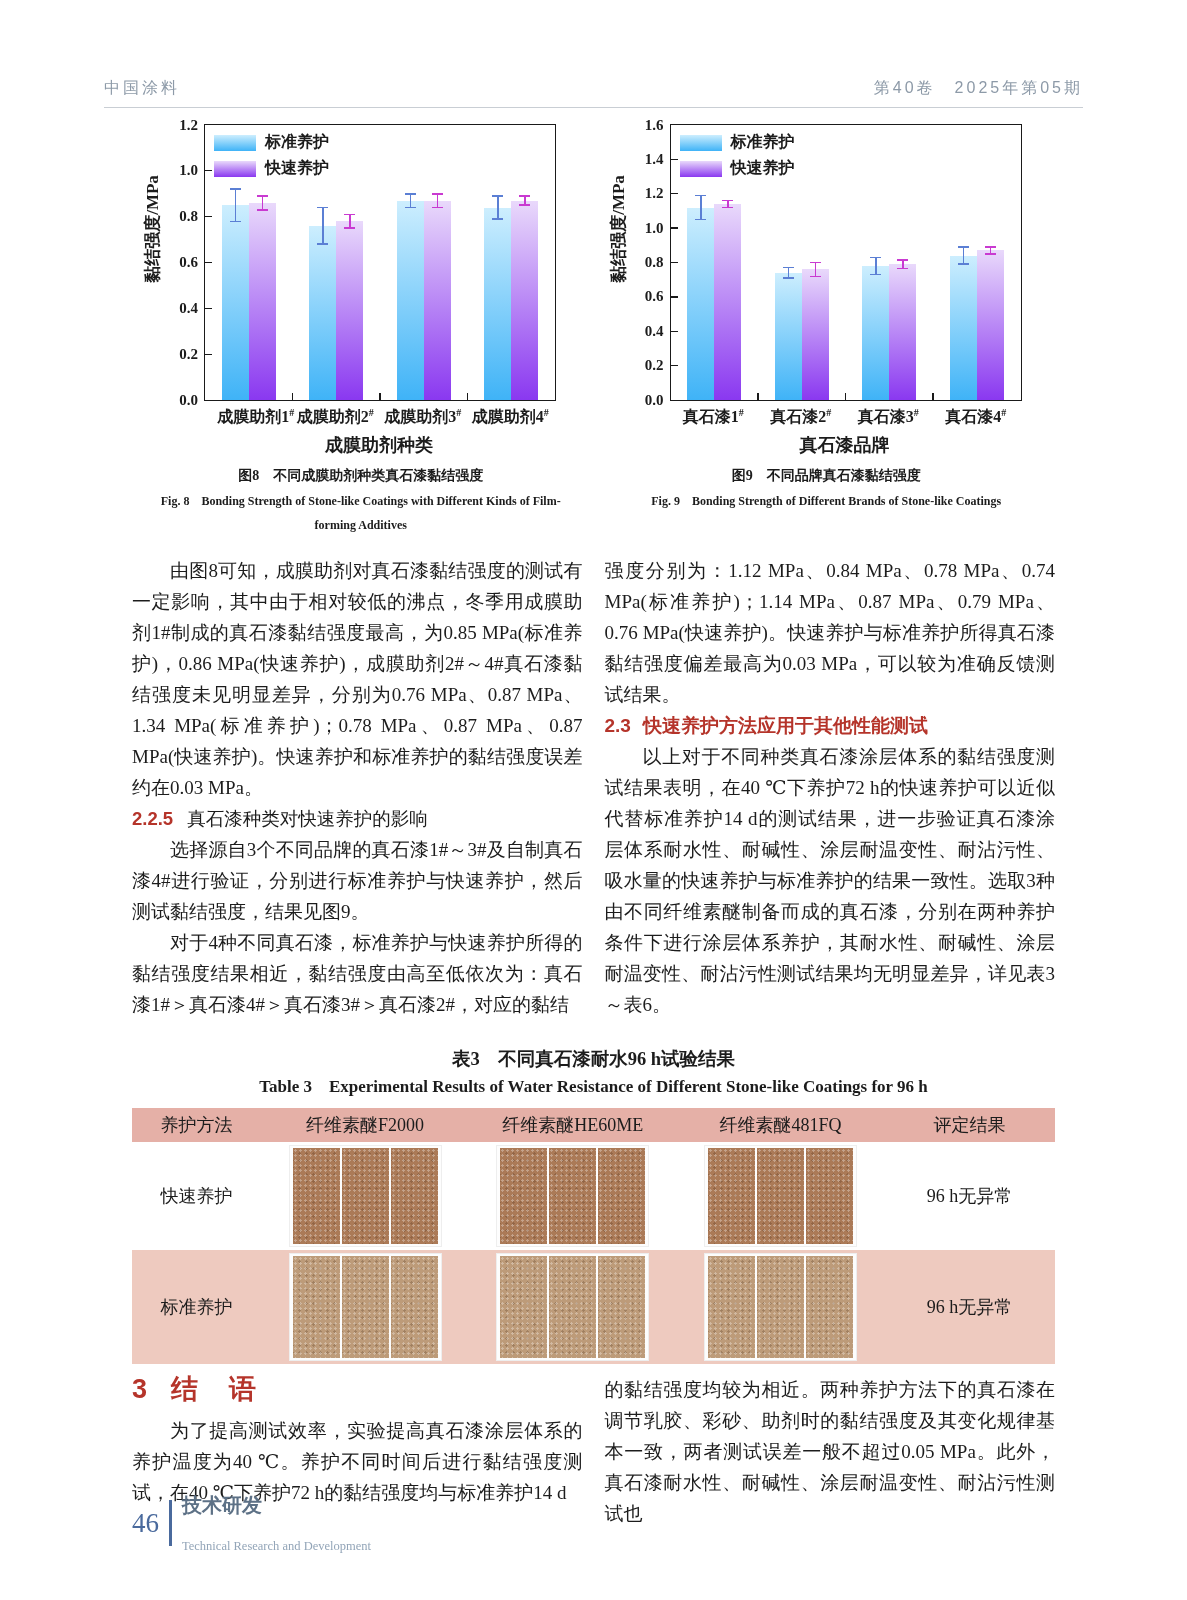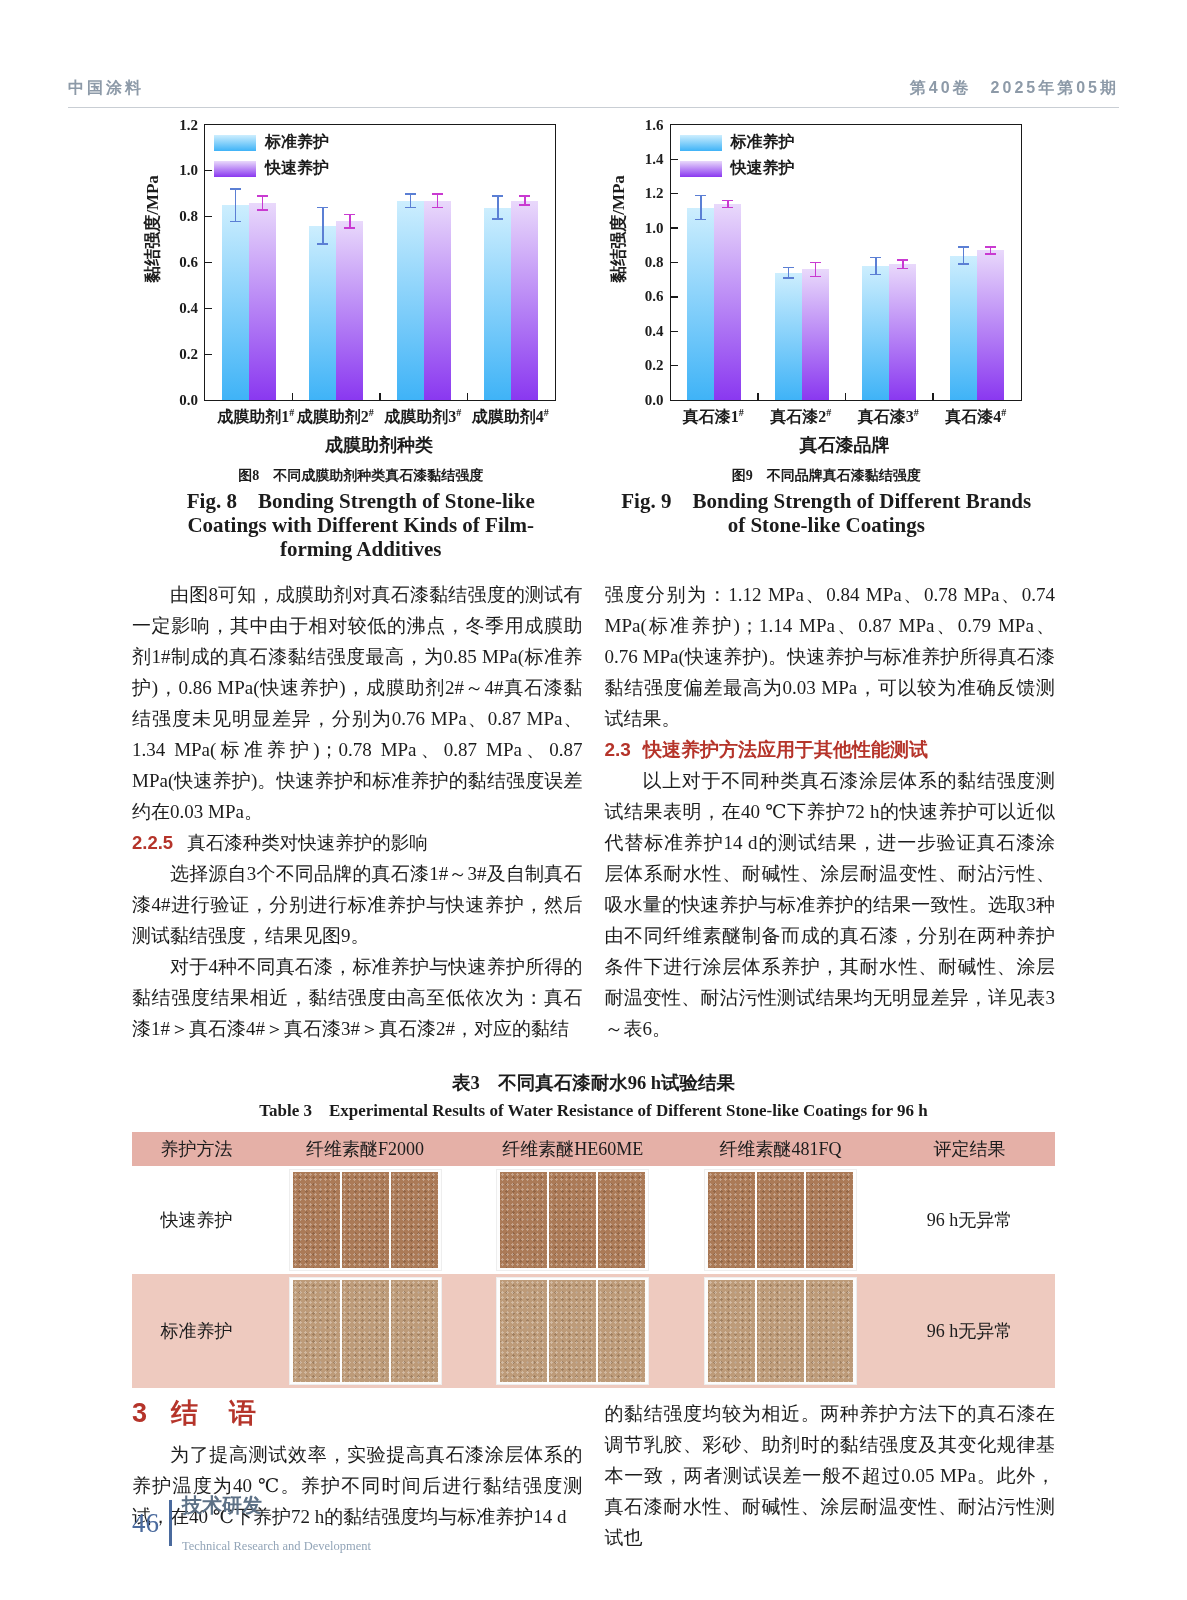--- a/index.html
+++ b/index.html
@@ -1,22 +1,22 @@
 <!DOCTYPE html>
 <html lang="zh"><head>
 <meta charset="utf-8">
 <style>
   html,body{margin:0;padding:0;background:#ffffff;}
   body{width:1187px;height:1600px;position:relative;overflow:hidden;
        font-family:"Liberation Serif","DejaVu Serif",serif;color:#1c1c1c;}
   .page{position:relative;width:1187px;height:1600px;}
 
   
-  .hdr{margin:0 68px;padding-top:78px;display:flex;justify-content:space-between;
-       align-items:flex-end;border-bottom:1px solid #c9ced4;padding-bottom:8px;font-weight:bold;}
+  .hdr{margin:0 104px;padding-top:78px;display:flex;justify-content:space-between;
+       align-items:flex-end;border-bottom:1px solid #c9ced4;padding-bottom:8px;}
   .hdr span{color:#8d9aa8;font-size:16px;letter-spacing:3px;font-family:"Liberation Sans","DejaVu Sans",sans-serif;}
 
   
   .charts{margin:16px 140px 0 140px;display:flex;gap:24px;}
   .fig{width:442px;}
   .chart-body{display:flex;}
   .ycol{width:24px;position:relative;}
   .ycol span{position:absolute;top:38%;left:50%;transform:translate(-50%,-50%) rotate(-90deg);
              white-space:nowrap;font-size:17px;font-weight:600;}
   .yaxis{width:40px;position:relative;}
@@ -29,21 +29,21 @@
   .err-cap{position:absolute;width:11px;height:1.5px;}
   .legend{position:absolute;top:7px;left:9px;display:flex;flex-direction:column;gap:5px;}
   .lg-row{display:flex;align-items:center;gap:9px;}
   .lg-sw{width:42px;height:16px;}
   .lg-lb{font-size:16px;font-weight:600;}
   .xcats{position:relative;height:30px;margin-left:64px;width:350px;}
   .xcat{position:absolute;top:6px;text-align:center;font-size:16px;font-weight:600;white-space:nowrap;}
   .xcat sup{font-size:10px;}
   .xlabel{margin-left:64px;width:350px;text-align:center;font-size:18px;font-weight:600;margin-top:2px;}
   .cap-cn{margin-top:10px;text-align:center;font-weight:700;font-size:14px;}
-  .cap-en{margin-top:4px;text-align:center;font-weight:700;font-size:21px;line-height:24px;padding:0 14px;}
+  .cap-en{margin-top:4px;text-align:center;font-weight:700;font-size:12px;line-height:24px;padding:0 14px;}
 
   
   .cols{margin:18px 132px 0 132px;display:flex;gap:22px;}
   .col{width:451px;font-size:19px;line-height:31px;text-align:justify;}
   .col p{margin:0;text-indent:2em;}
   .h3line{font-family:"Liberation Sans","DejaVu Sans",sans-serif;font-size:18.5px;font-weight:500;}
   .h3line .num{color:#b5342a;margin-right:14px;font-weight:700;}
   .h2line{font-family:"Liberation Sans","DejaVu Sans",sans-serif;font-size:19px;font-weight:700;color:#b5342a;}
   .h2line .num{margin-right:12px;}
 

